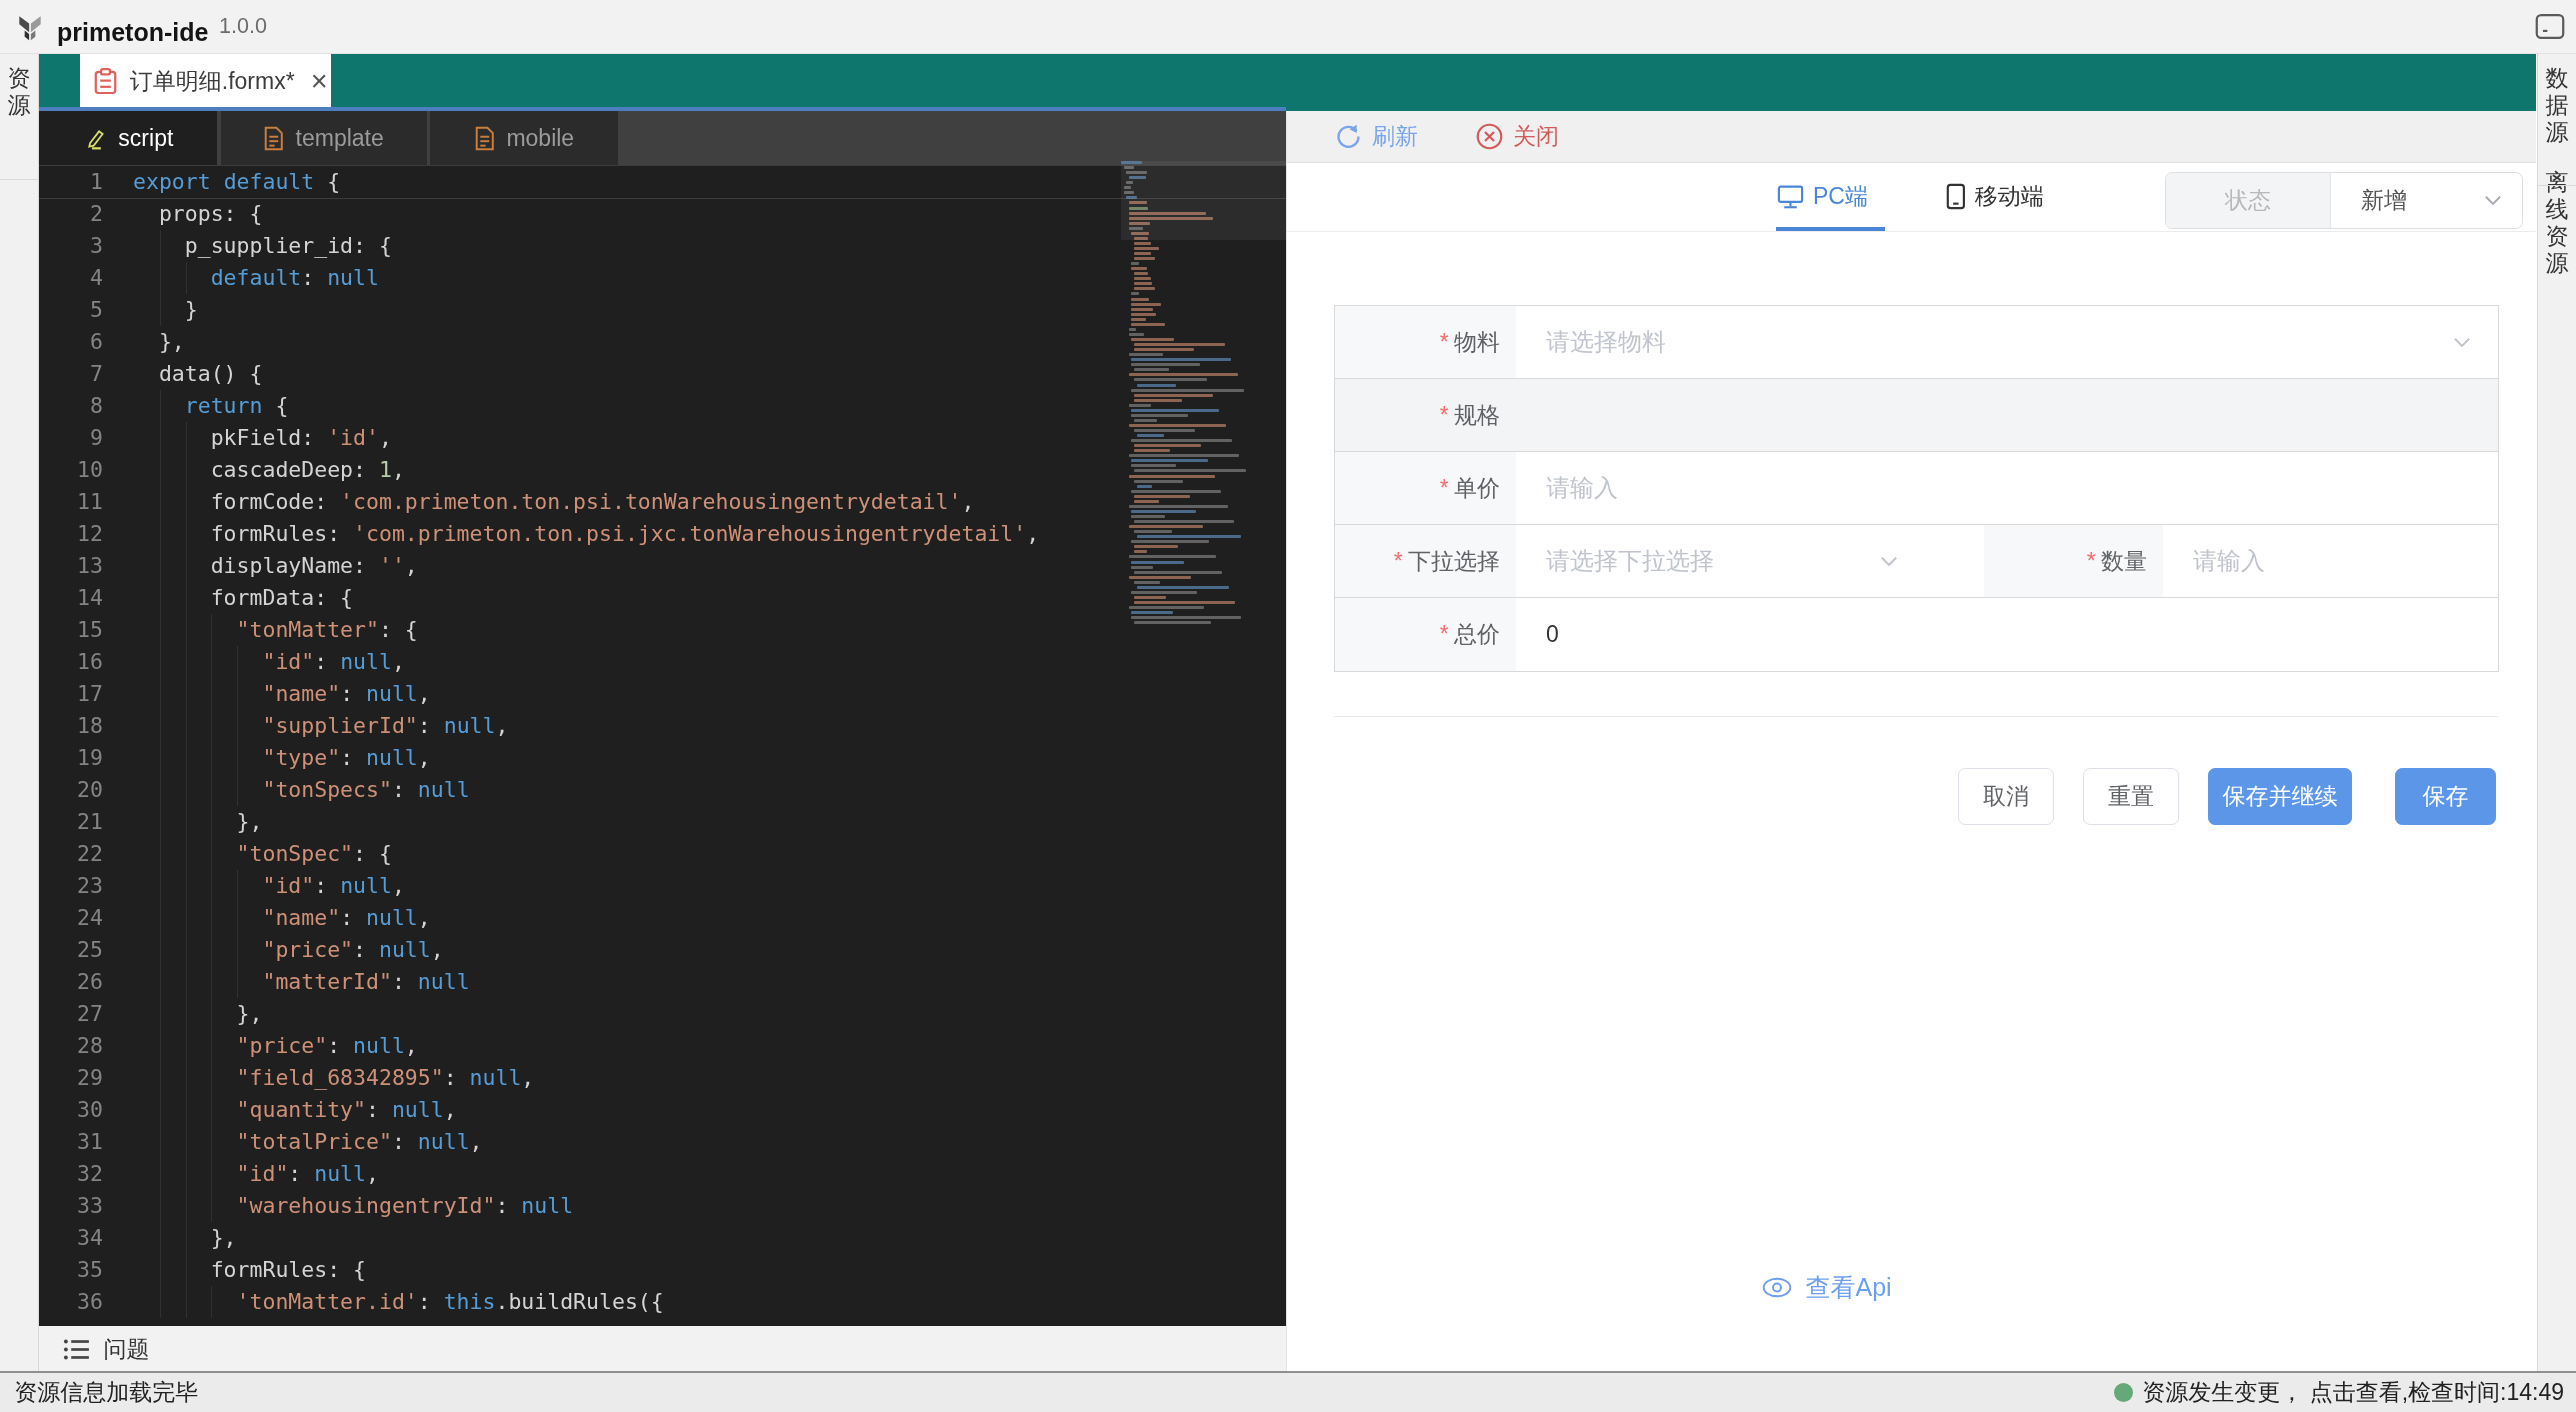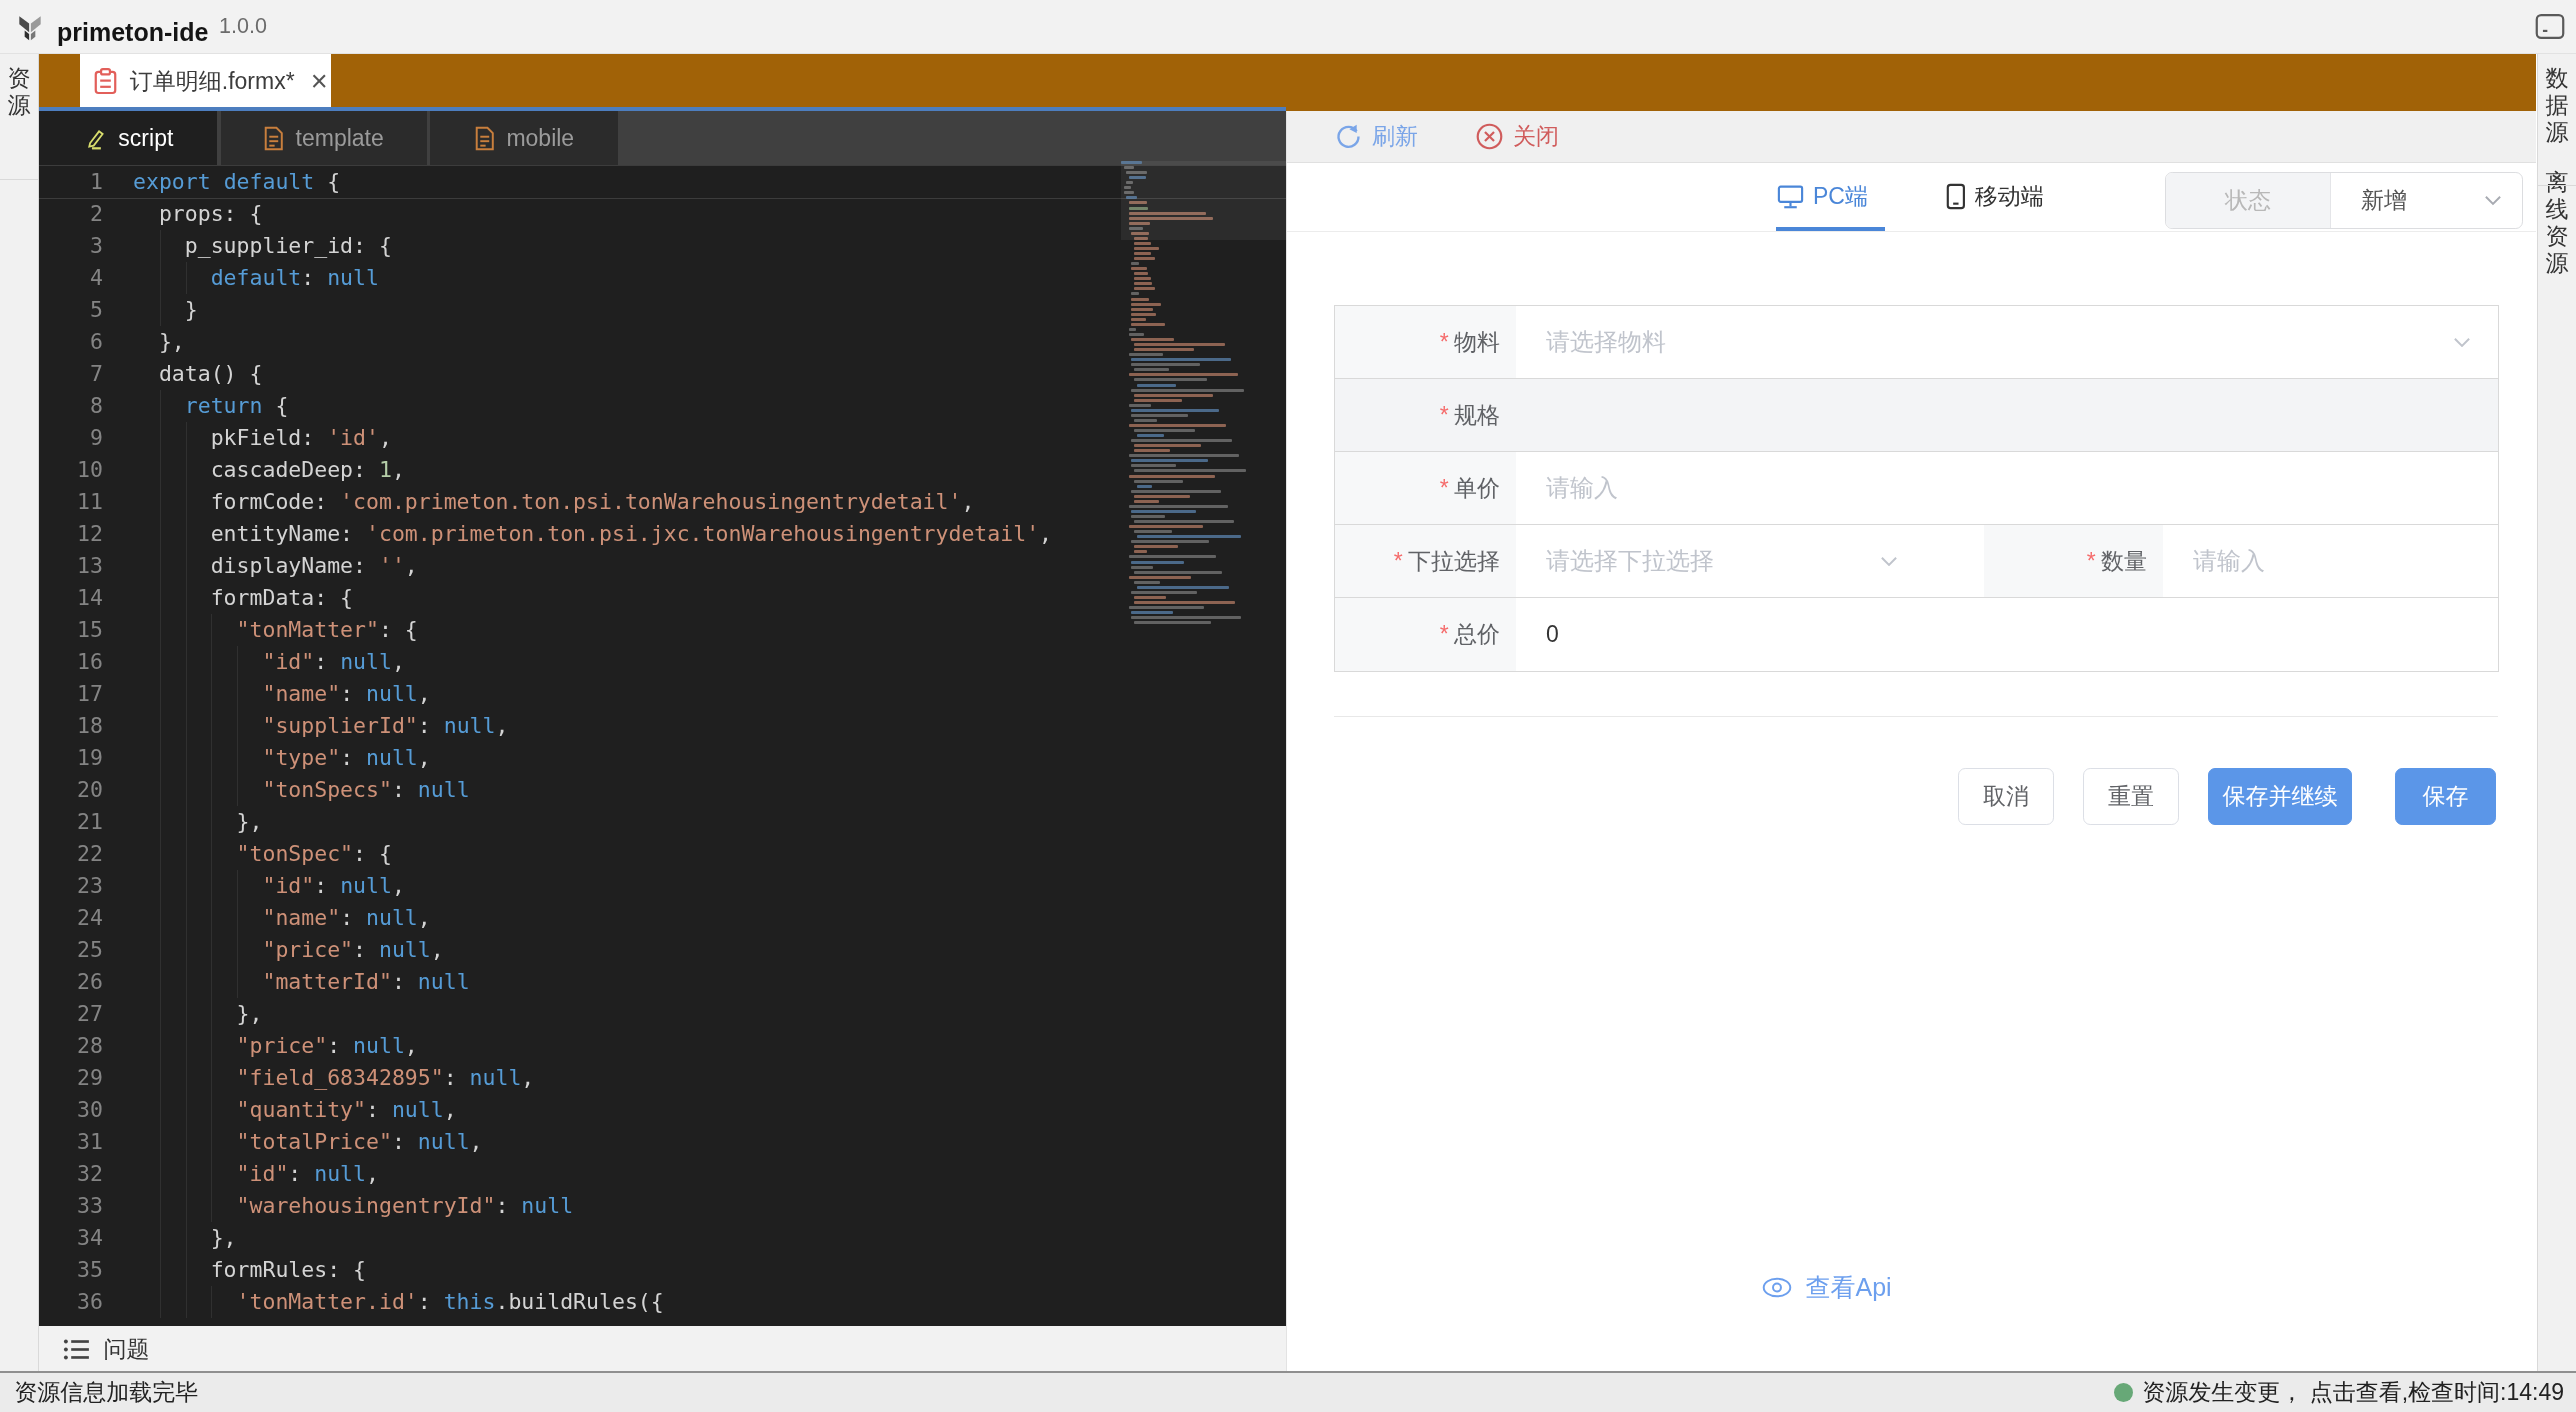--- a/index.html
+++ b/index.html
@@ -15,21 +15,21 @@
   #titlebar .panel-toggle { position:absolute; right:10.7px; top:12.5px; cursor:pointer; }
 
   
   .strip { position:absolute; top:54px; width:39px; height:1318px; background:#f1f1f1; }
   #left-strip { left:0; border-right:0.9px solid #d9d9d9; }
   #right-strip { left:2537px; border-left:0.9px solid #d9d9d9; }
   .vtext { width:27px; margin:10.7px auto 0; font-size:23px; line-height:27px; color:#333; text-align:center; word-break:break-all; cursor:pointer; }
   .strip-divider { position:absolute; left:0; width:39px; height:0; border-top:0.9px solid #d9d9d9; }
 
   
-  #tabs-row { position:absolute; left:39px; top:54px; width:2497px; height:57px; background:#a16207;text-align:center; }
+  #tabs-row { position:absolute; left:39px; top:54px; width:2497px; height:57px; background:#0f766e;text-align:center; }
   #file-tab { position:absolute; left:41px; top:0; width:251px; height:54px; background:#ffffff; display:flex; align-items:center; cursor:pointer; }
   #file-tab .tab-label { font-size:23px; color:#3c3c3c; margin-left:12.5px; white-space:nowrap; }
   #file-tab .tab-close { font-size:29px; color:#555; margin-left:16px; line-height:29px; cursor:pointer; }
   #editor-top-accent { position:absolute; left:39px; top:107px; width:1247px; height:3.6px; background:#4d7ebf; }
 
   
   #editor { position:absolute; left:39px; top:111px; width:1247px; height:1215px; background:#1f1f1f; overflow:hidden; }
   #edit-tabstrip { position:absolute; left:0; top:0; width:100%; height:55px; background:#404040; display:flex; }
   .etab { height:55px; display:flex; align-items:center; justify-content:center; gap:10.7px; font-size:23px; cursor:pointer; }
   .etab.active { background:#1f1f1f; color:#ffffff; }
@@ -189,21 +189,21 @@
         <div class="code-line"><span class="ln">2</span><span class="lc"><span class="tok-pl">  props: {</span></span></div>
         <div class="code-line"><div class="guide" style="left: 121px;"></div><span class="ln">3</span><span class="lc"><span class="tok-pl">    p_supplier_id: {</span></span></div>
         <div class="code-line"><div class="guide" style="left: 121px;"></div><div class="guide" style="left: 147px;"></div><span class="ln">4</span><span class="lc"><span class="tok-pl">      </span><span class="tok-kw">default</span><span class="tok-pl">: </span><span class="tok-kw">null</span></span></div>
         <div class="code-line"><div class="guide" style="left: 121px;"></div><span class="ln">5</span><span class="lc"><span class="tok-pl">    }</span></span></div>
         <div class="code-line"><span class="ln">6</span><span class="lc"><span class="tok-pl">  },</span></span></div>
         <div class="code-line"><span class="ln">7</span><span class="lc"><span class="tok-pl">  data() {</span></span></div>
         <div class="code-line"><div class="guide" style="left: 121px;"></div><span class="ln">8</span><span class="lc"><span class="tok-pl">    </span><span class="tok-kw">return</span><span class="tok-pl"> {</span></span></div>
         <div class="code-line"><div class="guide" style="left: 121px;"></div><div class="guide" style="left: 147px;"></div><span class="ln">9</span><span class="lc"><span class="tok-pl">      pkField: </span><span class="tok-str">'id'</span><span class="tok-pl">,</span></span></div>
         <div class="code-line"><div class="guide" style="left: 121px;"></div><div class="guide" style="left: 147px;"></div><span class="ln">10</span><span class="lc"><span class="tok-pl">      cascadeDeep: </span><span class="tok-num">1</span><span class="tok-pl">,</span></span></div>
         <div class="code-line"><div class="guide" style="left: 121px;"></div><div class="guide" style="left: 147px;"></div><span class="ln">11</span><span class="lc"><span class="tok-pl">      formCode: </span><span class="tok-str">'com.primeton.ton.psi.tonWarehousingentrydetail'</span><span class="tok-pl">,</span></span></div>
-        <div class="code-line"><div class="guide" style="left: 121px;"></div><div class="guide" style="left: 147px;"></div><span class="ln">12</span><span class="lc"><span class="tok-pl">      entityName: </span><span class="tok-str">'com.primeton.ton.psi.jxc.tonWarehousingentrydetail'</span><span class="tok-pl">,</span></span></div>
+        <div class="code-line"><div class="guide" style="left: 121px;"></div><div class="guide" style="left: 147px;"></div><span class="ln">12</span><span class="lc"><span class="tok-pl">      formRules: </span><span class="tok-str">'com.primeton.ton.psi.jxc.tonWarehousingentrydetail'</span><span class="tok-pl">,</span></span></div>
         <div class="code-line"><div class="guide" style="left: 121px;"></div><div class="guide" style="left: 147px;"></div><span class="ln">13</span><span class="lc"><span class="tok-pl">      displayName: </span><span class="tok-str">''</span><span class="tok-pl">,</span></span></div>
         <div class="code-line"><div class="guide" style="left: 121px;"></div><div class="guide" style="left: 147px;"></div><span class="ln">14</span><span class="lc"><span class="tok-pl">      formData: {</span></span></div>
         <div class="code-line"><div class="guide" style="left: 121px;"></div><div class="guide" style="left: 147px;"></div><div class="guide" style="left: 172px;"></div><span class="ln">15</span><span class="lc"><span class="tok-pl">        </span><span class="tok-str">"tonMatter"</span><span class="tok-pl">: {</span></span></div>
         <div class="code-line"><div class="guide" style="left: 121px;"></div><div class="guide" style="left: 147px;"></div><div class="guide" style="left: 172px;"></div><div class="guide" style="left: 198px;"></div><span class="ln">16</span><span class="lc"><span class="tok-pl">          </span><span class="tok-str">"id"</span><span class="tok-pl">: </span><span class="tok-kw">null</span><span class="tok-pl">,</span></span></div>
         <div class="code-line"><div class="guide" style="left: 121px;"></div><div class="guide" style="left: 147px;"></div><div class="guide" style="left: 172px;"></div><div class="guide" style="left: 198px;"></div><span class="ln">17</span><span class="lc"><span class="tok-pl">          </span><span class="tok-str">"name"</span><span class="tok-pl">: </span><span class="tok-kw">null</span><span class="tok-pl">,</span></span></div>
         <div class="code-line"><div class="guide" style="left: 121px;"></div><div class="guide" style="left: 147px;"></div><div class="guide" style="left: 172px;"></div><div class="guide" style="left: 198px;"></div><span class="ln">18</span><span class="lc"><span class="tok-pl">          </span><span class="tok-str">"supplierId"</span><span class="tok-pl">: </span><span class="tok-kw">null</span><span class="tok-pl">,</span></span></div>
         <div class="code-line"><div class="guide" style="left: 121px;"></div><div class="guide" style="left: 147px;"></div><div class="guide" style="left: 172px;"></div><div class="guide" style="left: 198px;"></div><span class="ln">19</span><span class="lc"><span class="tok-pl">          </span><span class="tok-str">"type"</span><span class="tok-pl">: </span><span class="tok-kw">null</span><span class="tok-pl">,</span></span></div>
         <div class="code-line"><div class="guide" style="left: 121px;"></div><div class="guide" style="left: 147px;"></div><div class="guide" style="left: 172px;"></div><div class="guide" style="left: 198px;"></div><span class="ln">20</span><span class="lc"><span class="tok-pl">          </span><span class="tok-str">"tonSpecs"</span><span class="tok-pl">: </span><span class="tok-kw">null</span></span></div>
         <div class="code-line"><div class="guide" style="left: 121px;"></div><div class="guide" style="left: 147px;"></div><div class="guide" style="left: 172px;"></div><span class="ln">21</span><span class="lc"><span class="tok-pl">        },</span></span></div>
         <div class="code-line"><div class="guide" style="left: 121px;"></div><div class="guide" style="left: 147px;"></div><div class="guide" style="left: 172px;"></div><span class="ln">22</span><span class="lc"><span class="tok-pl">        </span><span class="tok-str">"tonSpec"</span><span class="tok-pl">: {</span></span></div>

